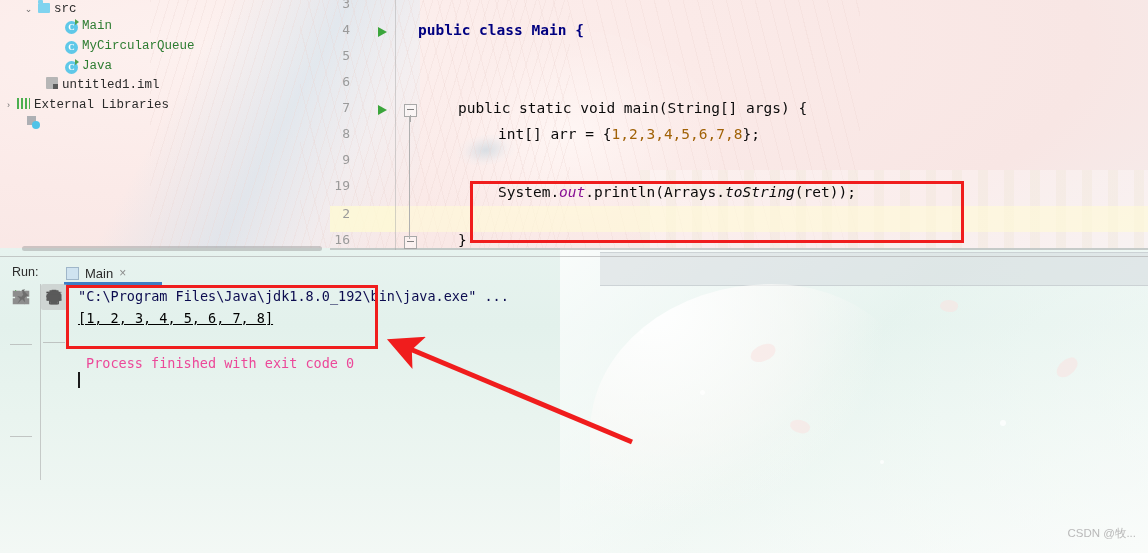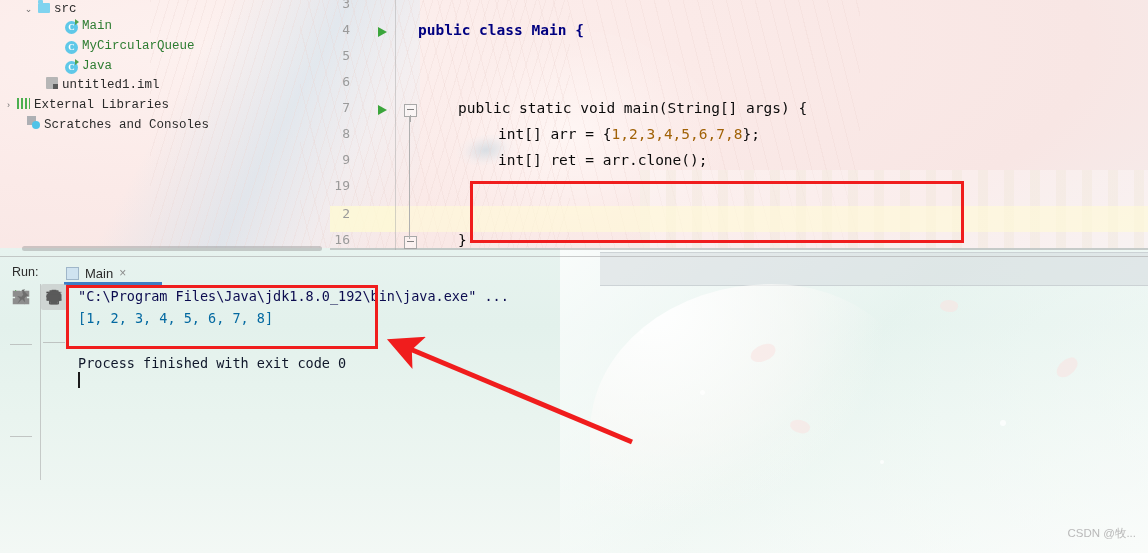--- a/index.html
+++ b/index.html
@@ -116,22 +116,22 @@
   .tbtn{position:absolute;width:26px;height:26px;display:flex;align-items:center;justify-content:center;}
   .tbtn.sel{background:rgba(190,190,190,.55);border-radius:2px;}
   .tsep{position:absolute;width:22px;height:1px;background:rgba(165,165,165,.6);}
   .play{width:0;height:0;border-left:12px solid #3ba53b;border-top:7px solid transparent;border-bottom:7px solid transparent;}
   .stopsq{width:12px;height:12px;background:#8e8e8e;}
   .vdiv{position:absolute;left:40px;top:284px;width:1px;height:196px;background:rgba(165,165,165,.55);}
 
   .console{position:absolute;left:78px;top:288px;font-family:"DejaVu Sans Mono", monospace;
     font-size:13.5px;white-space:pre;z-index:3;}
   .c-cmd{color:#0b0b4f;}
-  .c-out{color:#0369a1;}
-  .c-fin{color:#0f172a;}
+  .c-out{color:#000000;text-decoration:underline;}
+  .c-fin{color:#ec4899;margin-left:8px;}
   #caret{position:absolute;left:78px;top:372px;width:2px;height:16px;background:#1a1a1a;z-index:3;}
 
   
   #arrow{position:absolute;left:0;top:0;width:1148px;height:553px;z-index:7;pointer-events:none;}
 
   
   #watermark{position:absolute;right:12px;bottom:12px;font-size:11.5px;color:#b9b9b9;z-index:8;
     font-family:"Liberation Sans", sans-serif;}
 </style>
 </head>
@@ -194,21 +194,20 @@
       <div class="tree-row" style="left: 0px; top: 96px;">
         <span style="display: inline-block; width: 2px;"></span>
         <span class="tw">›</span>
         <span class="ticon"><span class="libicon"></span></span>
         <span class="lbl dark">External Libraries</span>
       </div>
       <div class="tree-row" style="left: 0px; top: 116px;">
         <span style="display: inline-block; width: 12px;"></span>
         <span class="tw"></span>
         <span class="ticon"><span class="scr"></span></span>
-        <span class="lbl dark">Scratches and Consoles</span>
       </div>
     </div>
 </div>
 <div id="sb-scroll"></div>
 
 <div id="editor" class="panel">
   <div id="curline-gutter"></div>
   <div id="curline"></div>
   <div id="gutter">
       <div class="gnum" style="top: -4px;">3</div>
@@ -228,22 +227,22 @@
     </div>
   <div id="gutter-sep"></div>
   <div id="foldline"></div>
 
   <div class="code" style="top:100px;left:128px"><span>public static void main(String[] args) {</span></div>
 
   <div class="code" style="top:22px"><span class="kw">public class Main {</span></div>
 
   <div class="code" style="top:126px;left:168px"><span>int[] arr = {</span><span class="num">1,2,3,4,5,6,7,8</span><span>};</span></div>
 
-  <div class="code" style="top:152px;left:168px"><span>int[] ret = arr.clone();</span></div>
-
+
+  <div class="code" style="top:184px;left:168px"><span>System.</span><span class="fld">out</span><span>.println(Arrays.</span><span class="mth">toString</span><span>(ret));</span></div>
 
   <div class="code" style="top:232px;left:128px"><span>}</span></div>
 
   <div id="ed-bottom"></div>
 </div>
 
 <div class="redbox" id="redbox-code"></div>
 
 <div id="panel-topline"></div>
 

